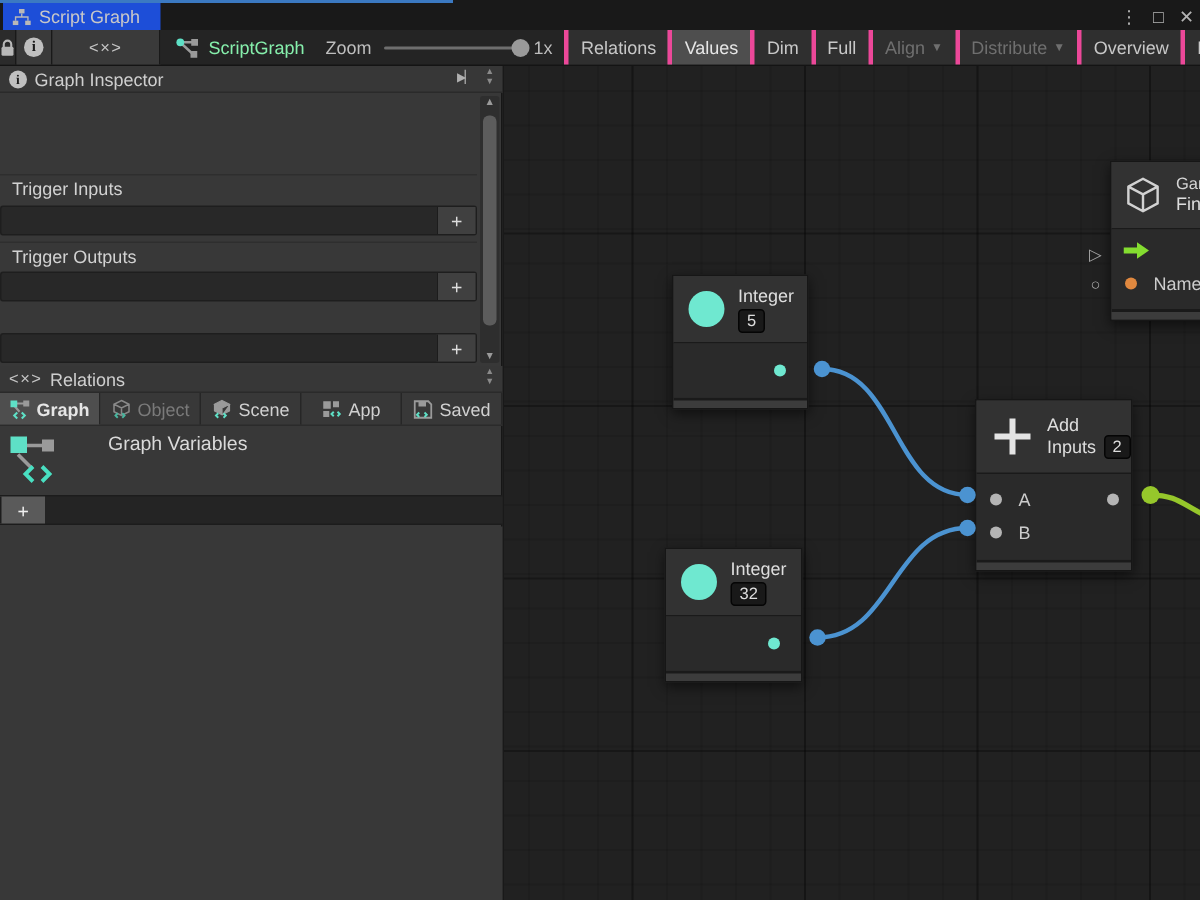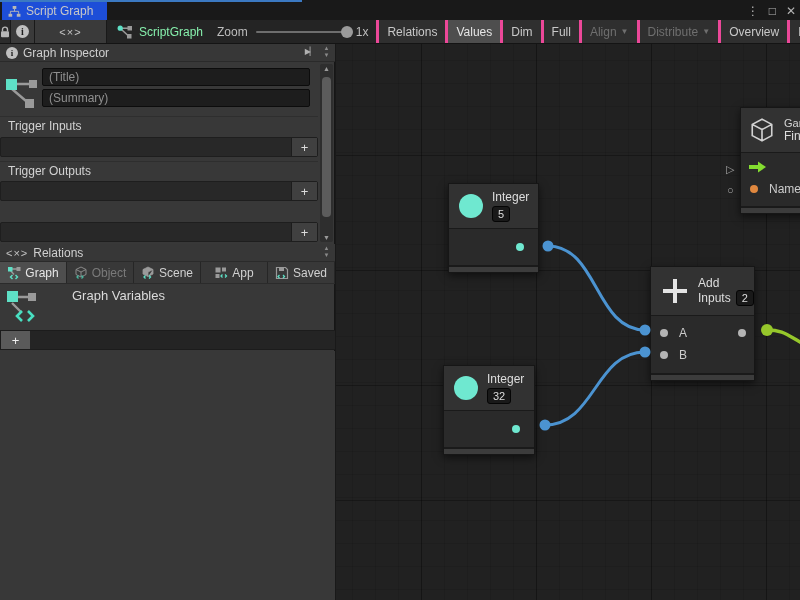--- a/index.html
+++ b/index.html
@@ -61,21 +61,21 @@
   .mini-arrows { position:absolute; left:0; top:1px; width:15px; text-align:center; color:#8a8a8a; font-size:6px; line-height:7px; }
   .sb-track { position:absolute; left:1px; top:20px; width:13px; height:178px; background:#2e2e2e; border-radius:2px; }
   .sb-arrow { position:absolute; left:0; width:13px; text-align:center; color:#9a9a9a; font-size:7px; }
   .sb-thumb { position:absolute; left:2px; top:13px; width:9px; height:140px; background:#5c5c5c; border-radius:4px; }
 
   
   .bb-tabs { position:absolute; left:0; top:218px; width:335px; height:22px; background:#383838; display:flex;
              border-bottom:1px solid #2b2b2b; }
   .bb-tab { flex:1; display:flex; align-items:center; justify-content:center; gap:4px; color:#d0d0d0;
             border-right:1px solid #262626; }
-  .bb-tab.active { background:#4e4e4e; color:#e6e6e6; }
+  .bb-tab.active { background:#4e4e4e; color:#e6e6e6;font-weight:bold; }
   .bb-tab.disabled { color:#7a7a7a; }
   .vars-block { position:absolute; left:0; top:240px; width:335px; height:46px; display:flex; }
   .vars-block .vicon { width:44px; display:flex; align-items:center; justify-content:center; }
   .vars-title { color:#dadada; font-size:13px; margin-top:4px;margin-left:28px; }
   .vars-desc { color:#b2b2b2; font-size:12px; margin-top:2px; }
   .newvar-row { position:absolute; left:0; top:286px; width:335px; height:20px; display:flex; background:#242424;
                 border-top:1px solid #1c1c1c; border-bottom:1px solid #1c1c1c; }
   .newvar-input { flex:1; background:transparent; border:none; outline:none; color:#cfcfcf; text-align:right;
                   padding-right:8px; font-size:12px; font-family:"Liberation Sans",sans-serif; }
   .newvar-input::placeholder { color:#9a9a9a; opacity:1; }
@@ -194,34 +194,20 @@
   </div>
 
   <div class="panel">
 
     <div class="sec-header" style="top:0;">
       <span class="info-circle" style="width:12px;height:12px;font-size:9px;">i</span>
       <span>Graph Inspector</span>
       <span class="dock-icon">▶▏</span>
     </div>
 
-    <div class="fields">
-      <div class="gicon">
-        <svg width="34" height="40" viewBox="0 0 34 40">
-          <path d="M13 15 H26 M8 20 L22 32" stroke="#9a9a9a" stroke-width="2.4" fill="none"></path>
-          <rect x="25" y="11" width="8" height="8" fill="#9a9a9a"></rect>
-          <rect x="21" y="30" width="9" height="9" fill="#9a9a9a"></rect>
-          <rect x="2" y="10" width="11" height="11" fill="#5ee0c6"></rect>
-        </svg>
-      </div>
-      <div class="fcol">
-        <input class="tfield" type="text" placeholder="(Title)" style="">
-        <input class="tfield" type="text" placeholder="(Summary)" style="">
-      </div>
-    </div>
 
     <div class="sec-label" style="top:72px;">Trigger Inputs</div>
     <div class="add-row" style="top:93px;">
       <div class="spacer"></div>
       <div class="add-btn-seg">+</div>
     </div>
 
     <div class="sec-label" style="top:117px;">Trigger Outputs</div>
     <div class="add-row" style="top:137px;">
       <div class="spacer"></div>

